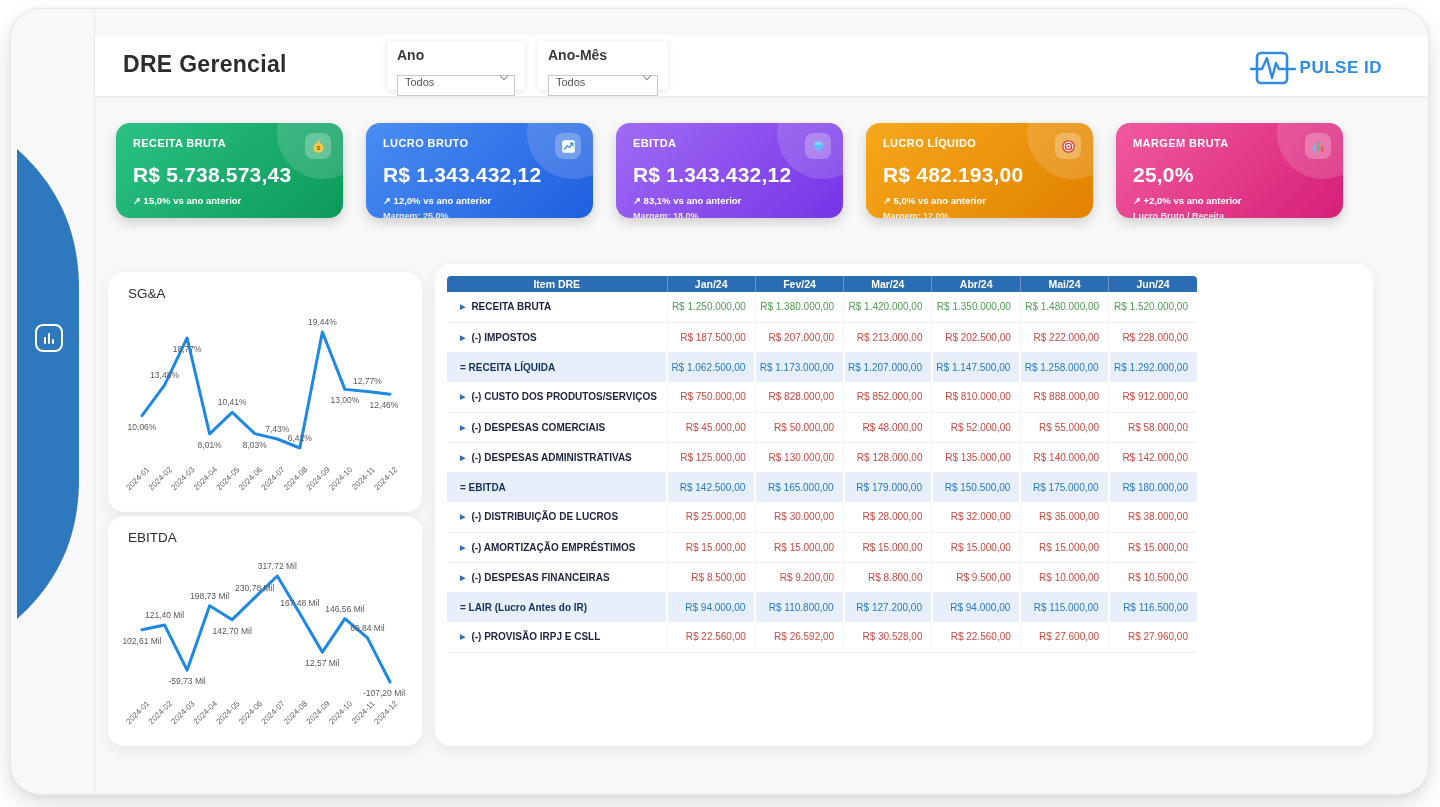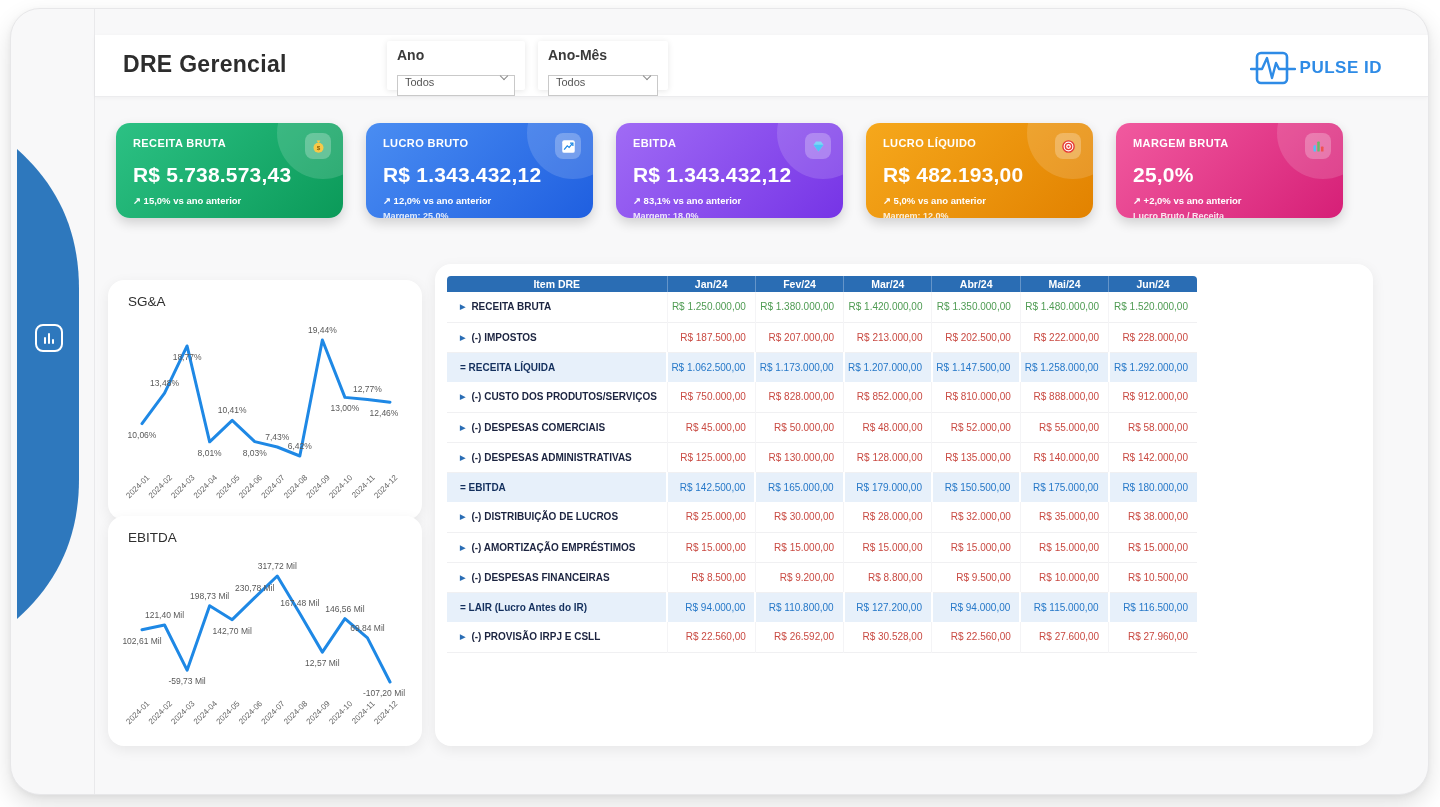--- a/index.html
+++ b/index.html
@@ -50,21 +50,21 @@
     justify-content:center; }
   .kpi-value { position:absolute; left:17px; top:40px; font-size:21px; font-weight:700;
     letter-spacing:.2px; white-space:nowrap; }
   .kpi-delta { position:absolute; left:17px; top:72px; font-size:9.5px; font-weight:700; }
   .kpi-sub { position:absolute; left:17px; top:88px; font-size:9px;
     color:rgba(255,255,255,.85); font-weight:700; }
 
   
   .chart-card { position:absolute; left:97px; width:314px; background:#fff; border-radius:16px;
     box-shadow:0 4px 14px rgba(0,0,0,.07); }
-  .chart-card.sga { top:271px; height:240px; }
+  .chart-card.sga { top:263px; height:240px; }
   .chart-card.ebitda { top:507px; height:230px; }
   .chart-title { position:absolute; left:20px; top:14px; font-size:13.5px; color:#2f2f2f;
     font-weight:400; }
   .line-chart { position:absolute; left:8px; top:36px; }
 
   
   .table-card { position:absolute; left:424px; top:255px; width:938px; height:482px;
     background:#fff; border-radius:16px; box-shadow:0 4px 14px rgba(0,0,0,.07); }
   table.dre { position:absolute; left:12px; top:12px; border-collapse:collapse; width:750px;
     table-layout:fixed; }

